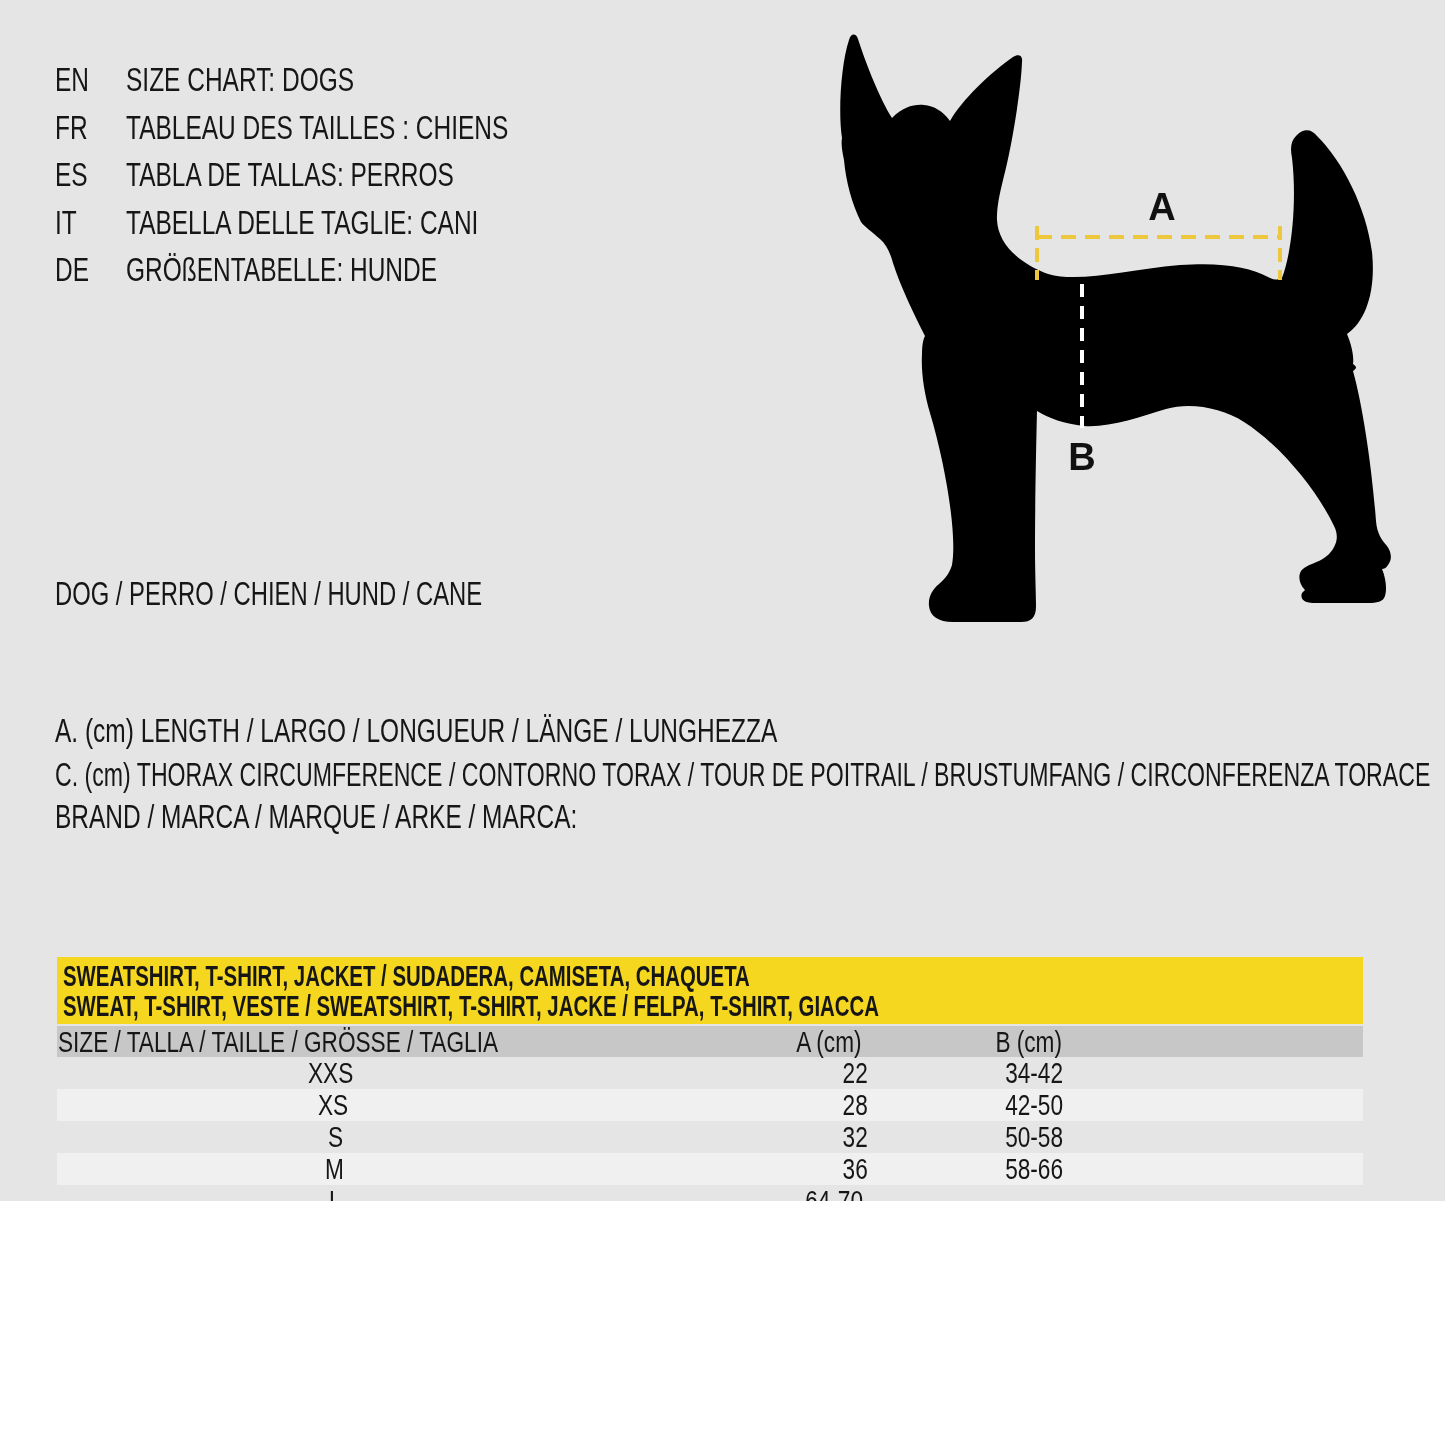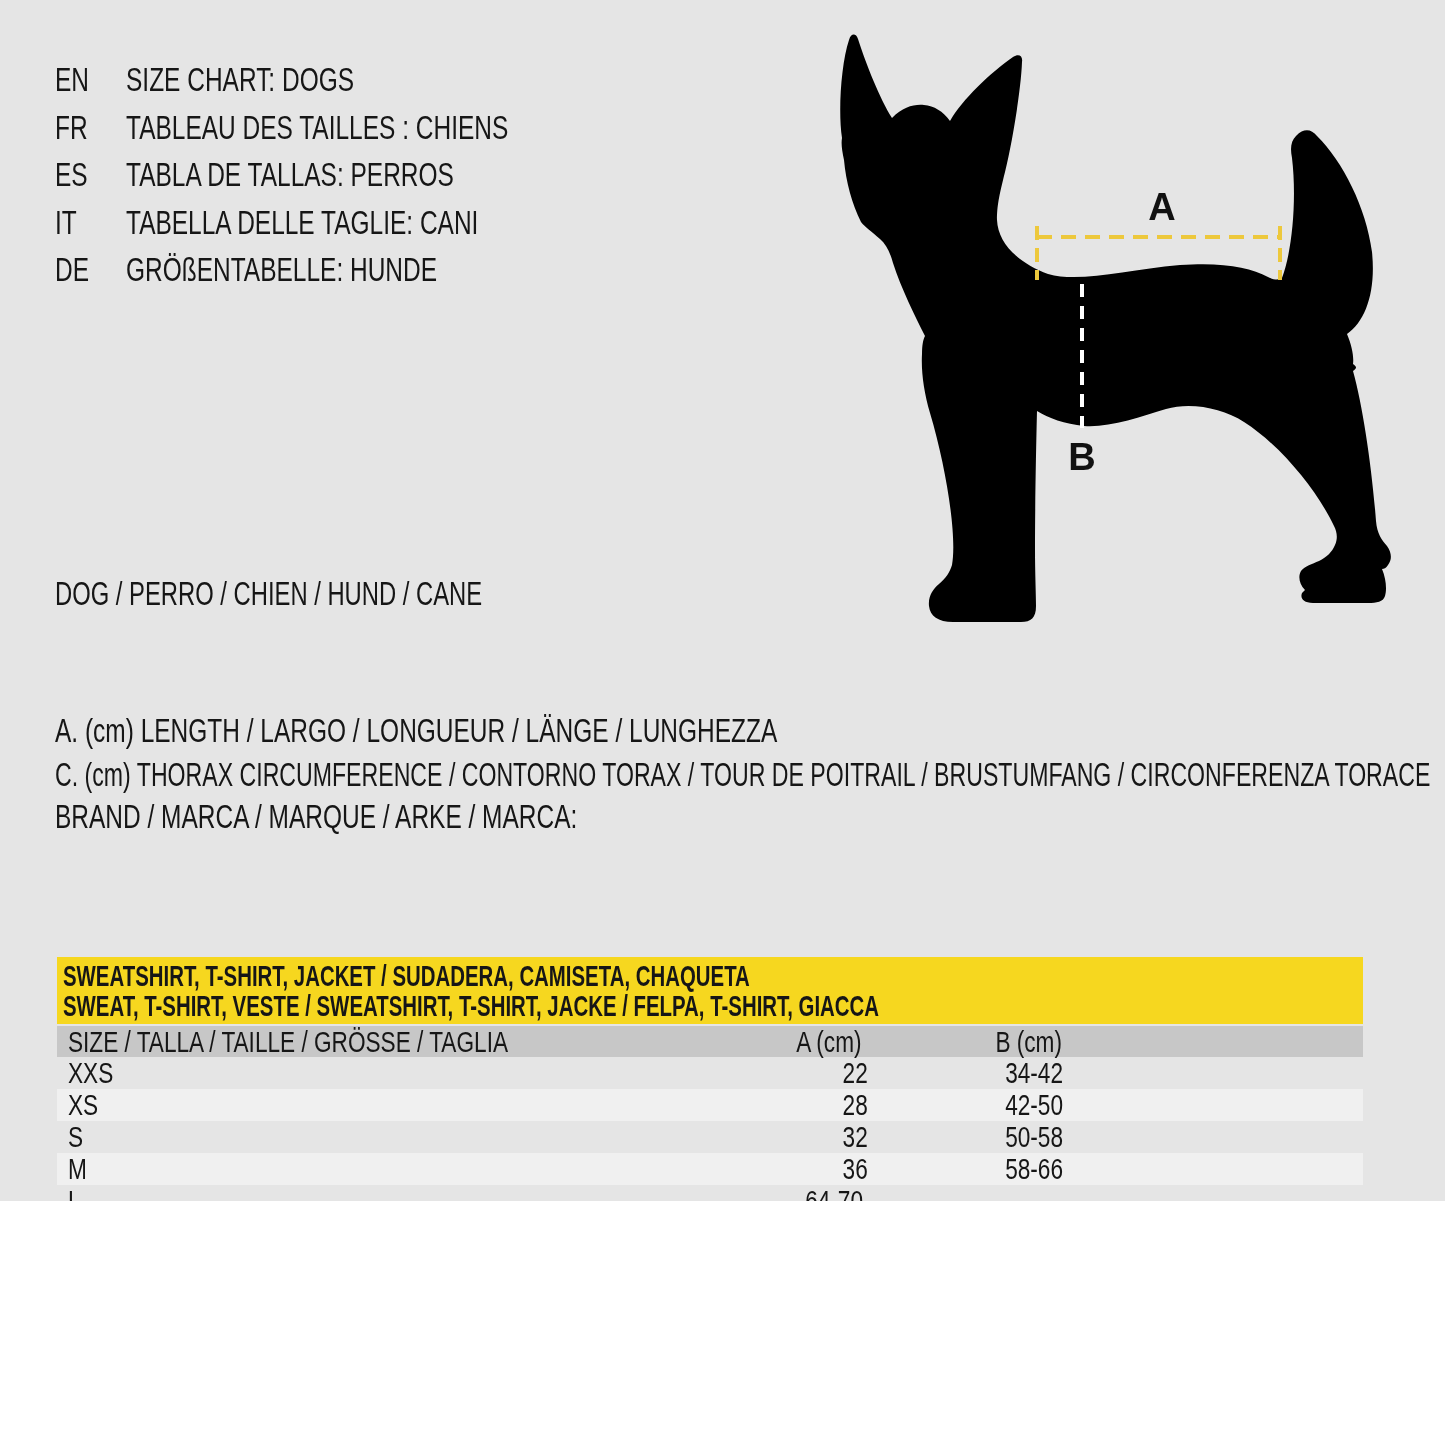--- a/index.html
+++ b/index.html
@@ -30,21 +30,21 @@
   .measure-c   { top:756px; }
   .brand-line  { top:798px; }
 
   
   .size-table { position:absolute; left:57px; top:937px; width:1306px;margin-top:20px; }
   .tbl-head { box-sizing:border-box; height:67px; padding:4px 0 0 6px; font-size:30px; }
   .tbl-head > div { height:30px; display:flex; align-items:center; }
   .grid { display:grid; grid-template-columns:560px 254px 200px auto; align-items:center; font-size:29px; }
   .colrow { margin-top:2px; height:31px; }
   .row { height:32px; }
-  .c1 { padding-left:11px; }
+  .c1 { padding-left:1px;text-align:center; }
   .c2, .c3 { text-align:right; }
 </style>
 </head>
 <body>
 
 <div class="canvas">
 
   <div class="langs">
     <div class="lang-row">
       <div class="lang-code"><span class="cond cx72">EN</span></div>

